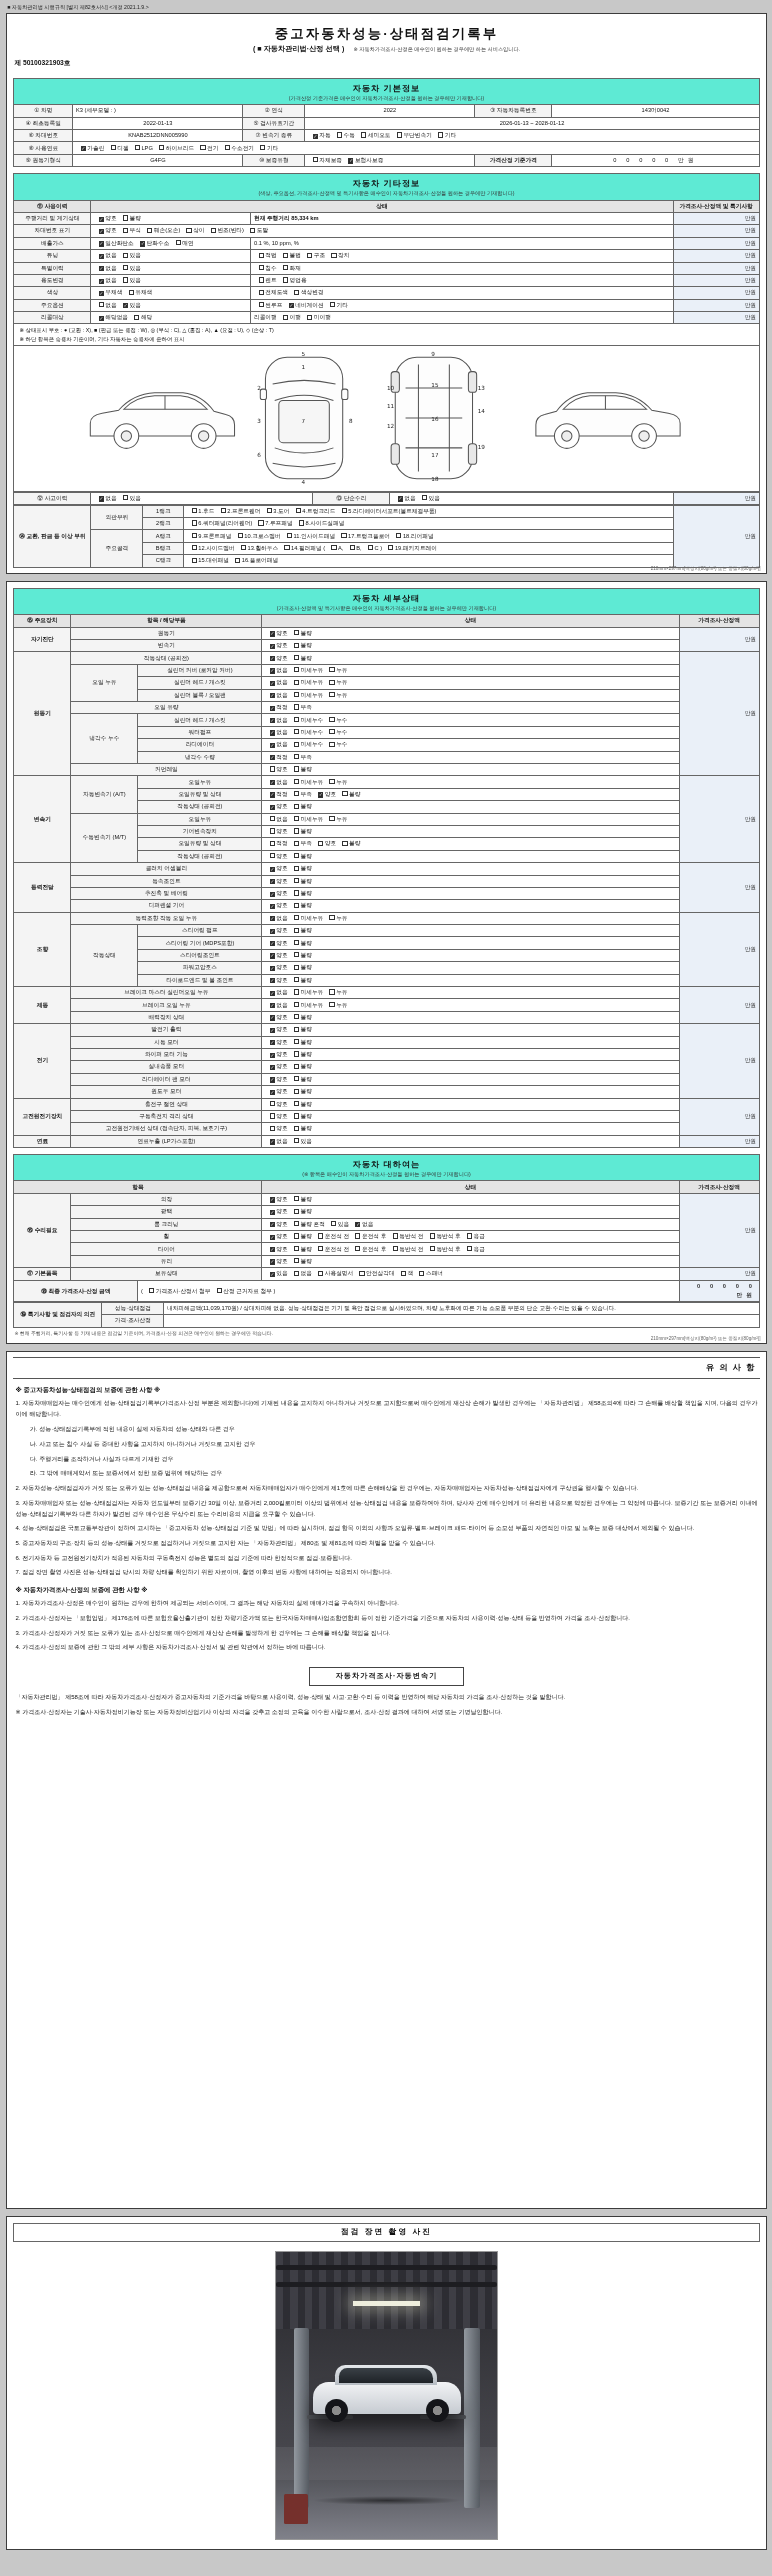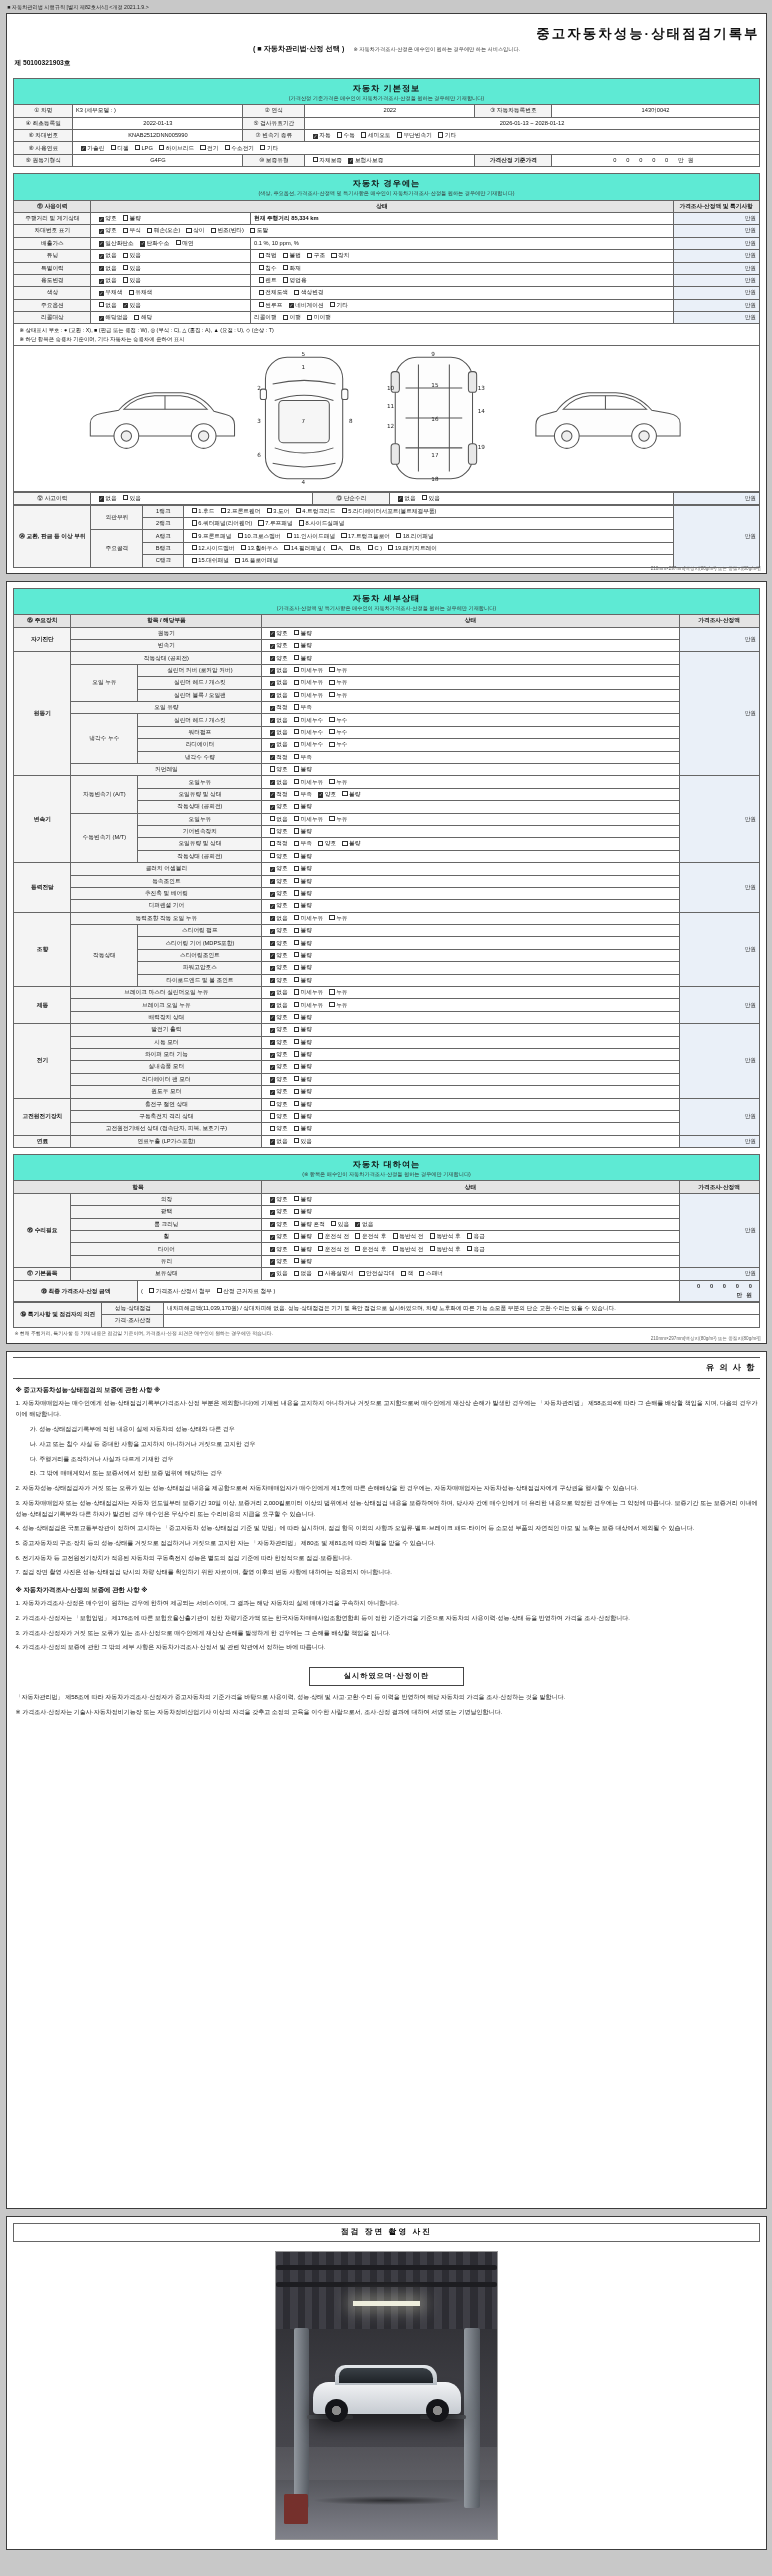--- a/index.html
+++ b/index.html
@@ -1,21 +1,21 @@
 <!DOCTYPE html>
 <html style="font-size:8.2px"><head>
 <meta charset="utf-8">
 <style>
 *{box-sizing:border-box;margin:0;padding:0}
 body{width:773px;background:#c8c8c8;font-family:"Liberation Sans","DejaVu Sans",sans-serif;color:#111}
 .page{width:773px;min-height:2576px;padding:3.1px 6.2px 10.3px;background:#c8c8c8;outline:0.5px solid #888}
 .formref{font-size:5.2px;color:#222;padding:1px 1px 2.1px}
 .sheet{background:#fff;border:1px solid #3c3c3c;margin-bottom:7.2px;padding:5.2px 6.2px;position:relative}
 .s1{min-height:526px}.s2{min-height:721px}.s3{min-height:858px}.s4{min-height:317px}
-.doctitle{text-align:right;font-size:13.4px;font-weight:bold;letter-spacing:2.1px;padding:5.2px 0 1px}
+.doctitle{text-align:center;font-size:13.4px;font-weight:bold;letter-spacing:2.1px;padding:5.2px 0 1px}
 .docsub{text-align:center;font-size:7.2px;font-weight:bold;padding-bottom:3.1px}
 .docsub small{font-size:5.2px;font-weight:normal;color:#333;margin-left:7.2px;letter-spacing:0}
 .docno{font-size:6.7px;font-weight:bold;padding:2.1px 1px 4.1px}
 .sec{text-align:center;font-weight:bold;font-size:8.2px;letter-spacing:1px;padding:3.6px 0 2.6px;border:0.5px solid #666;border-bottom:none;margin-top:6.2px;background:#5eead4}
 .sec small{display:block;font-weight:normal;font-size:5.2px;letter-spacing:0;color:#333;padding-top:1px}
 table.frm{width:100%;border-collapse:collapse;table-layout:fixed}
 table.stack{margin-top:-0.5px}
 td{border:0.5px solid #666;font-size:5.7px;padding:1px 2.6px;vertical-align:middle;word-break:keep-all;line-height:1.6;height:12.4px}
 td.h{background:#e4e4e4;text-align:center;font-weight:bold}
 td.l{background:#f4f4f4;text-align:center}
@@ -110,21 +110,21 @@
             <td class="v c">G4FG</td>
             <td class="l">⑩ 보증유형</td>
             <td class="v"><span class="cb"></span>자체보증  <span class="cb on">✓</span>보험사보증</td>
             <td class="l b">가격산정 기준가격</td>
             <td class="v c sp">0  0  0  0  0    만원</td>
           </tr>
         </tbody>
     </table>
 
     <div class="sec">
-      <span>자동차 경우에는</span>
+      <span>자동차 기타정보</span>
       <small>(색상, 주요옵션, 가격조사·산정액 및 특기사항은 매수인이 자동차가격조사·산정을 원하는 경우에만 기재합니다)</small>
     </div>
     <table class="frm">
       <colgroup>
           <col style="width:77px">
           <col style="width:160px">
           <col>
           <col style="width:86px">
         </colgroup>
       <tbody>
@@ -632,21 +632,21 @@
         <p>6. 전기자동차 등 고전원전기장치가 적용된 자동차의 구동축전지 성능은 별도의 점검 기준에 따라 한정적으로 점검·보증됩니다.</p>
         <p>7. 점검 장면 촬영 사진은 성능·상태점검 당시의 차량 상태를 확인하기 위한 자료이며, 촬영 이후의 변동 사항에 대하여는 적용되지 아니합니다.</p>
       </div>
     <div class="notice-sub">※ 자동차가격조사·산정의 보증에 관한 사항 ※</div>
     <div class="notice-body">
         <p>1. 자동차가격조사·산정은 매수인이 원하는 경우에 한하여 제공되는 서비스이며, 그 결과는 해당 자동차의 실제 매매가격을 구속하지 아니합니다.</p>
         <p>2. 가격조사·산정자는 「보험업법」 제176조에 따른 보험요율산출기관이 정한 차량기준가액 또는 한국자동차매매사업조합연합회 등이 정한 기준가격을 기준으로 자동차의 사용이력·성능·상태 등을 반영하여 가격을 조사·산정합니다.</p>
         <p>3. 가격조사·산정자가 거짓 또는 오류가 있는 조사·산정으로 매수인에게 재산상 손해를 발생하게 한 경우에는 그 손해를 배상할 책임을 집니다.</p>
         <p>4. 가격조사·산정의 보증에 관한 그 밖의 세부 사항은 자동차가격조사·산정서 및 관련 약관에서 정하는 바에 따릅니다.</p>
       </div>
-    <div class="pricebox-title">실시하였으며·산정이란</div>
+    <div class="pricebox-title">자동차가격조사·자동변속기</div>
     <div class="notice-body">
         <p>「자동차관리법」 제58조에 따라 자동차가격조사·산정자가 중고자동차의 기준가격을 바탕으로 사용이력, 성능·상태 및 사고·교환·수리 등 이력을 반영하여 해당 자동차의 가격을 조사·산정하는 것을 말합니다.</p>
         <p>※ 가격조사·산정자는 기술사·자동차정비기능장 또는 자동차정비산업기사 이상의 자격을 갖추고 소정의 교육을 이수한 사람으로서, 조사·산정 결과에 대하여 서명 또는 기명날인합니다.</p>
       </div>
   </div>
 
   <div class="sheet s4">
     <div class="photo-hd">점검 장면 촬영 사진</div>
     <div class="photo">
       <div class="ph-ceiling"></div>

